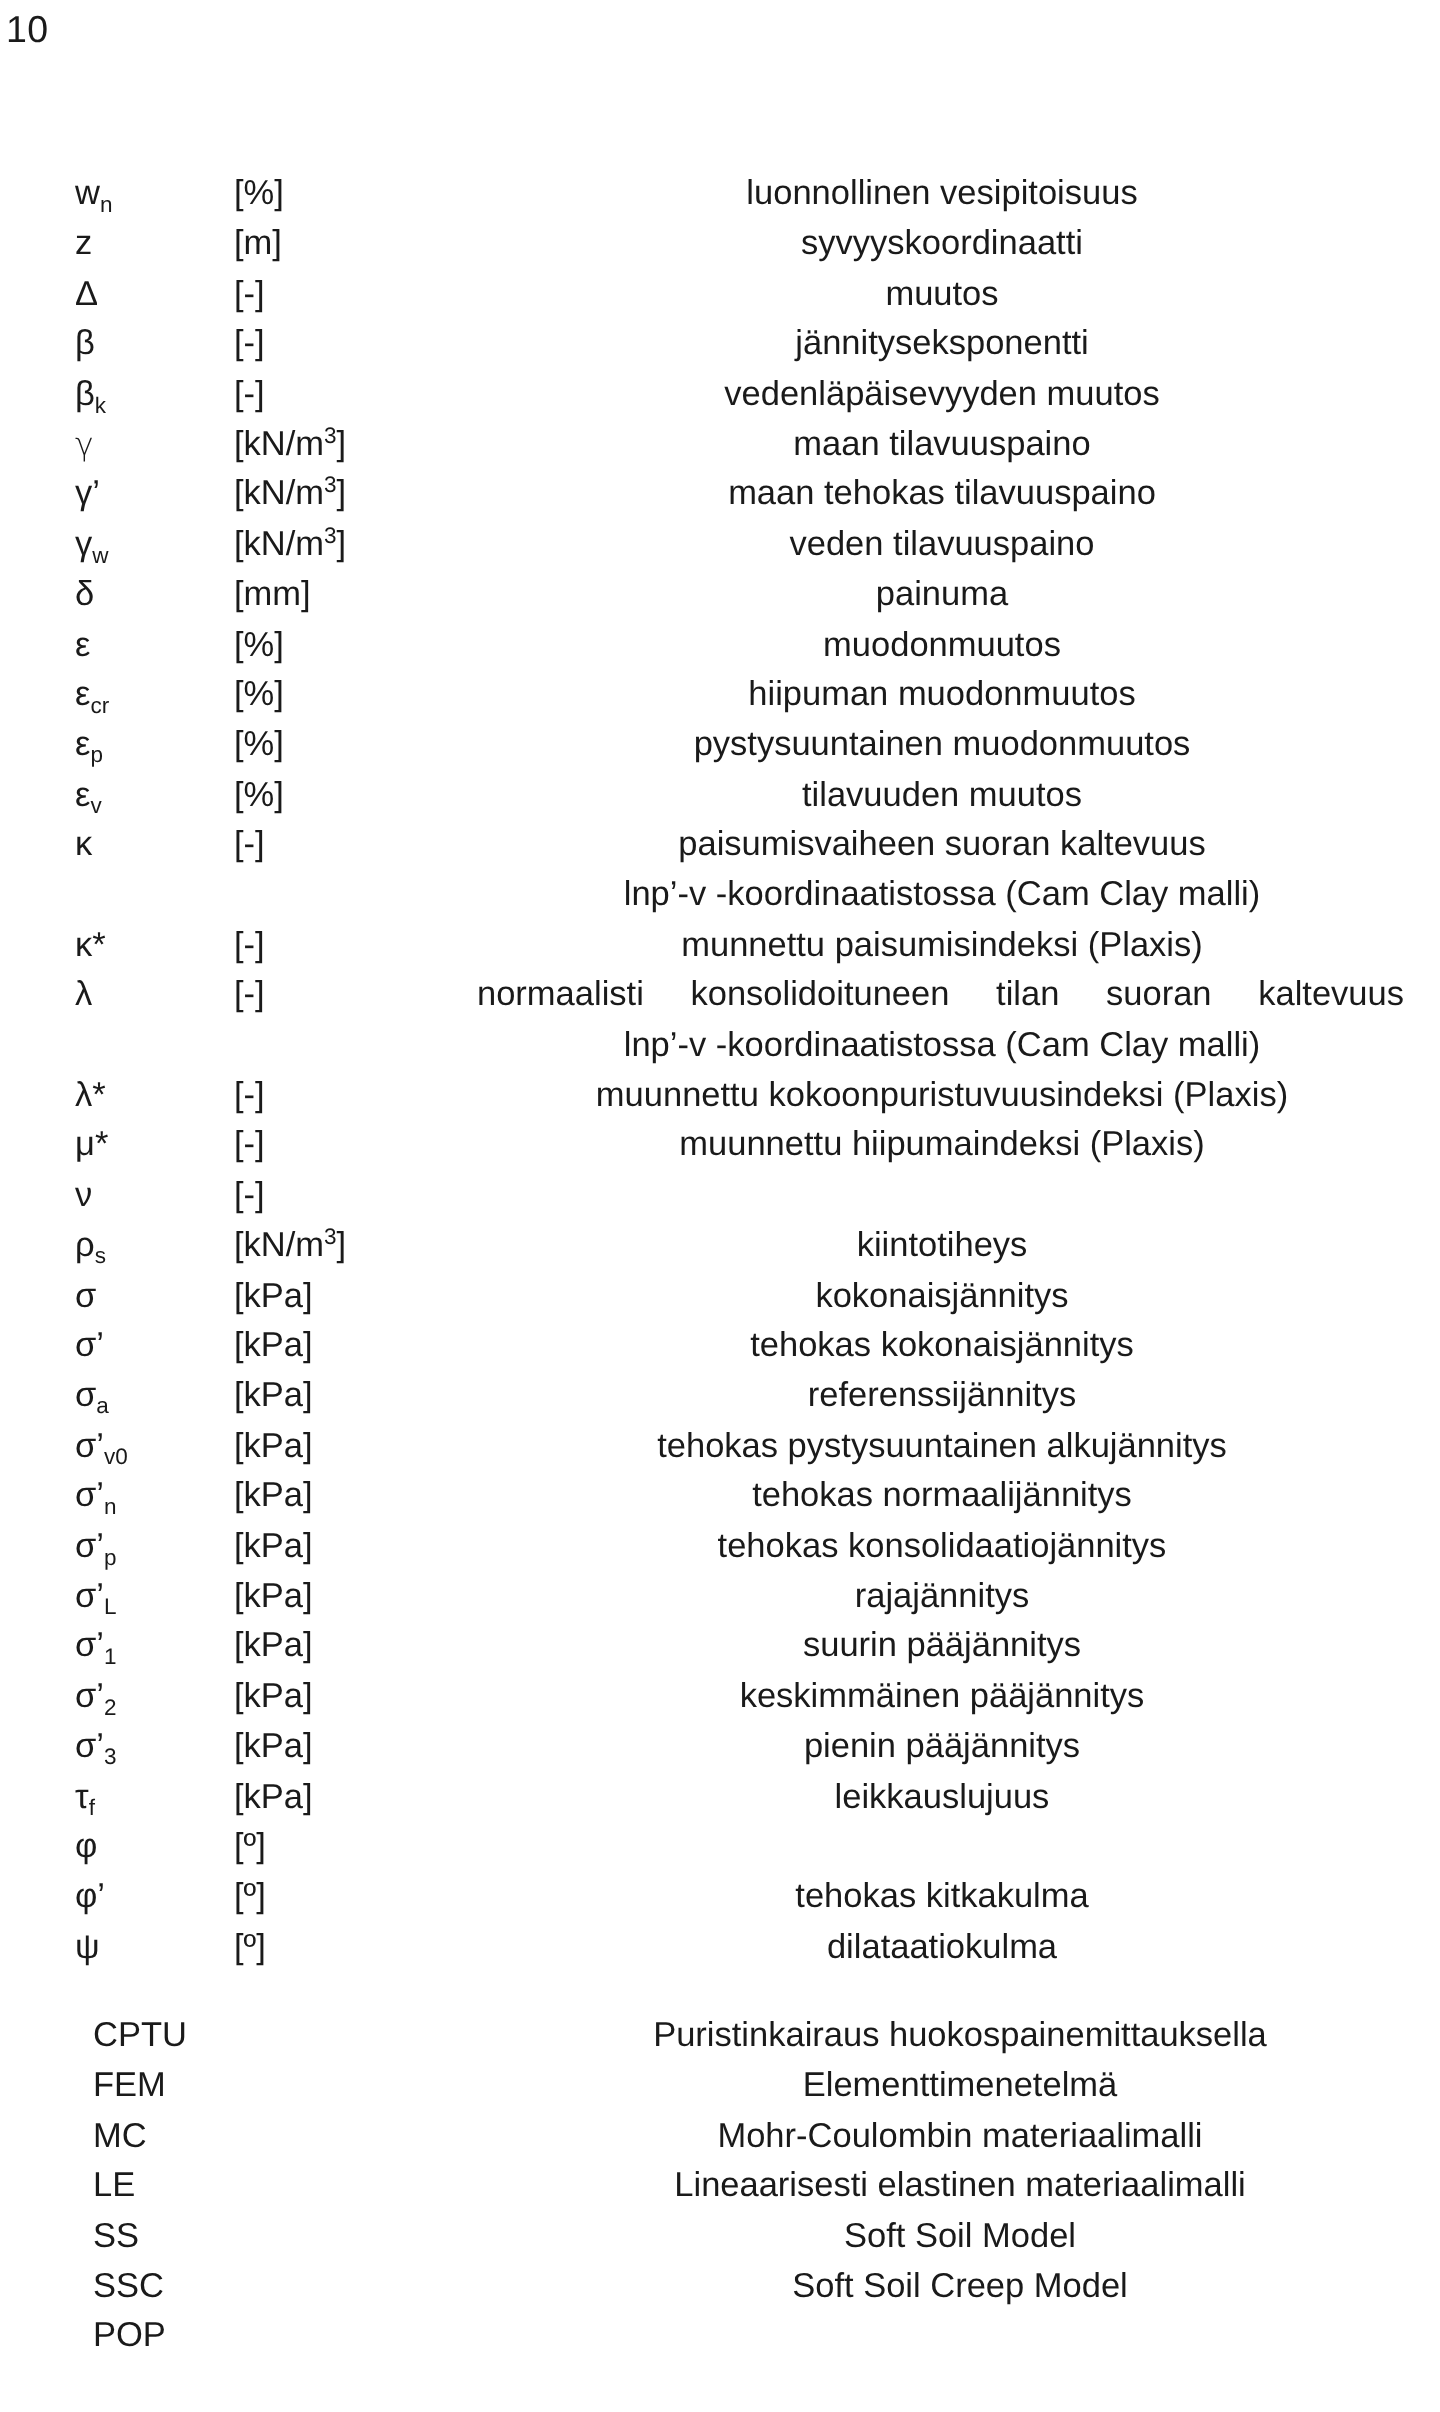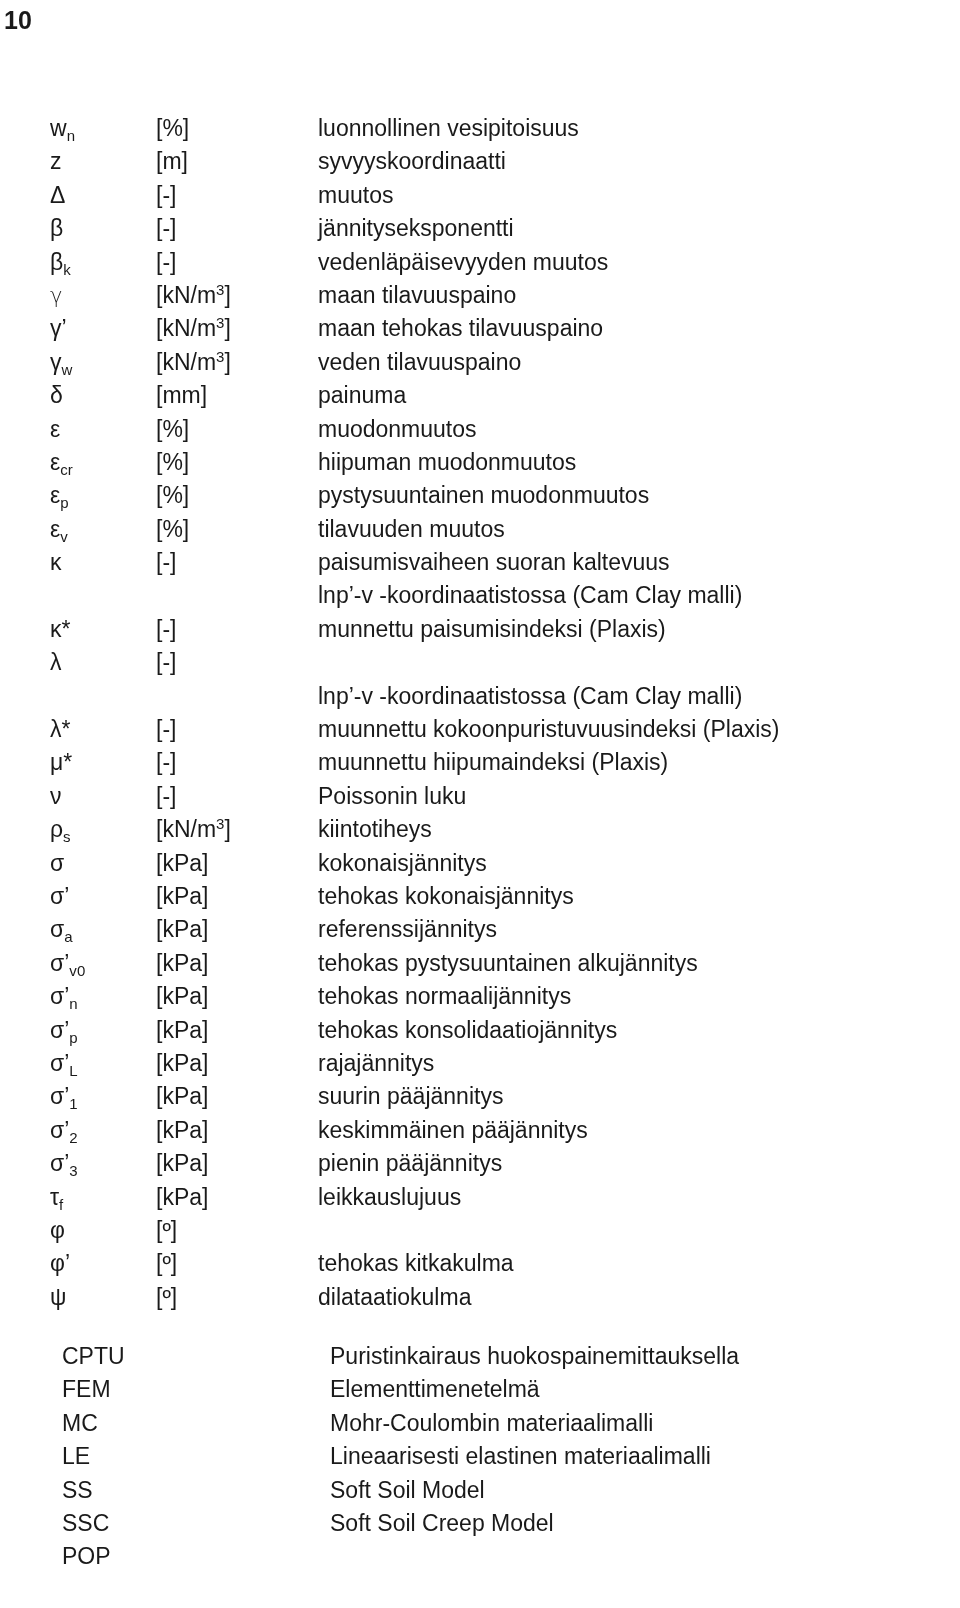--- a/index.html
+++ b/index.html
@@ -24,21 +24,20 @@
   }
 
   .page-number {
     position: absolute;
     left: 4px;
     top: 4px;
     font-size: 25px;
     line-height: 32px;
     letter-spacing: 0.2px;
     color: #1a1a1a;
-    font-weight: bold;
   }
 
   .symbol-list {
     position: absolute;
     left: 0;
     top: 112px;
     width: 960px;
   }
 
   .abbrev-list {
@@ -76,20 +75,21 @@
   }
 
   .col-desc {
     position: absolute;
     left: 318px;
     top: 0;
     width: 620px;
     font-size: 23px;
     line-height: 33.4px;
     white-space: nowrap;
+    text-align: center;
   }
 
   
   .col-desc.justified {
     width: 618px;
     white-space: normal;
     text-align: justify;
     text-align-last: justify;
   }
 
@@ -198,40 +198,40 @@
         <div class="col-desc">lnp’-v -koordinaatistossa (Cam Clay malli)</div>
       </div>
       <div class="row">
         <div class="col-symbol"><span>κ*</span></div>
         <div class="col-unit">[-]</div>
         <div class="col-desc">munnettu paisumisindeksi (Plaxis)</div>
       </div>
       <div class="row">
         <div class="col-symbol"><span>λ</span></div>
         <div class="col-unit">[-]</div>
+        <div class="col-desc justified">normaalisti konsolidoituneen tilan suoran kaltevuus</div>
       </div>
       <div class="row">
         <div class="col-symbol"></div>
         <div class="col-unit"></div>
         <div class="col-desc">lnp’-v -koordinaatistossa (Cam Clay malli)</div>
       </div>
       <div class="row">
         <div class="col-symbol"><span>λ*</span></div>
         <div class="col-unit">[-]</div>
         <div class="col-desc">muunnettu kokoonpuristuvuusindeksi (Plaxis)</div>
       </div>
       <div class="row">
         <div class="col-symbol"><span>μ*</span></div>
         <div class="col-unit">[-]</div>
         <div class="col-desc">muunnettu hiipumaindeksi (Plaxis)</div>
       </div>
       <div class="row">
         <div class="col-symbol"><span>ν</span></div>
         <div class="col-unit">[-]</div>
-        <div class="col-desc">Poissonin luku</div>
       </div>
       <div class="row">
         <div class="col-symbol"><span>ρ</span><span class="sub">s</span></div>
         <div class="col-unit">[kN/m<span class="sup">3</span>]</div>
         <div class="col-desc">kiintotiheys</div>
       </div>
       <div class="row">
         <div class="col-symbol"><span>σ</span></div>
         <div class="col-unit">[kPa]</div>
         <div class="col-desc">kokonaisjännitys</div>

